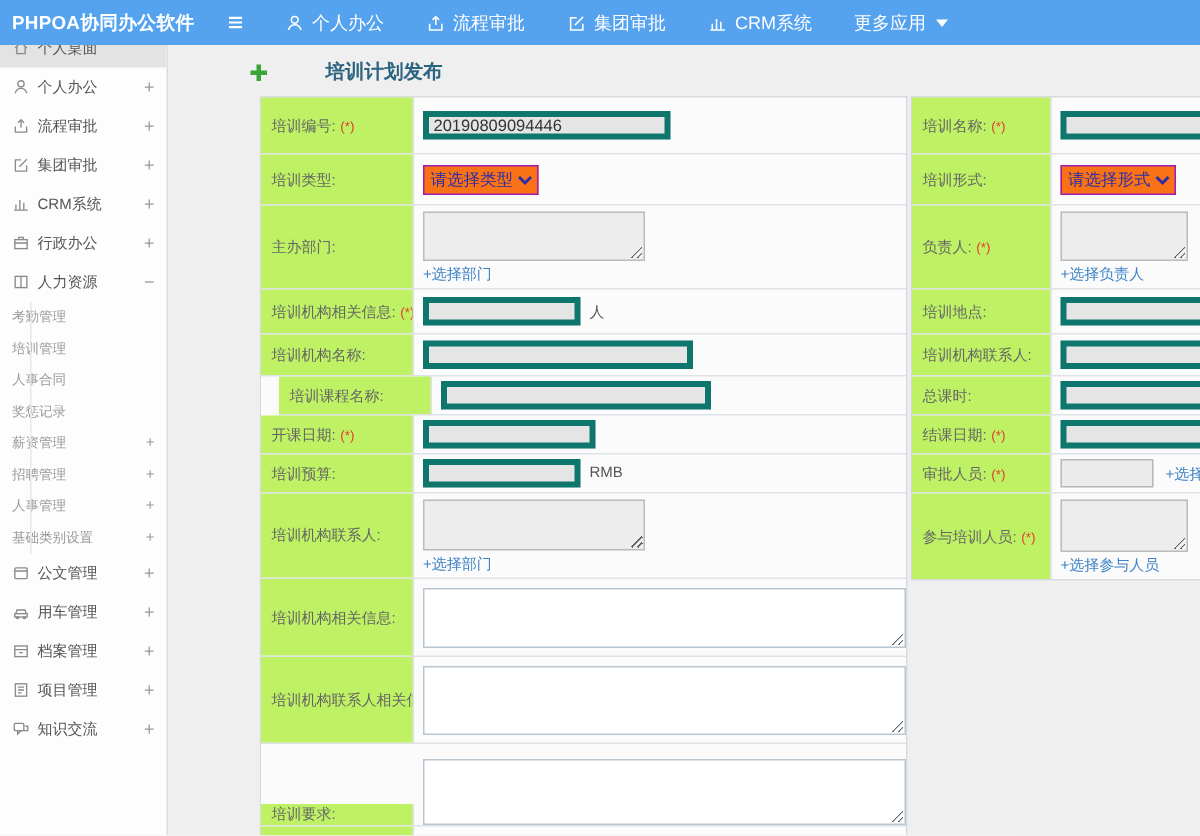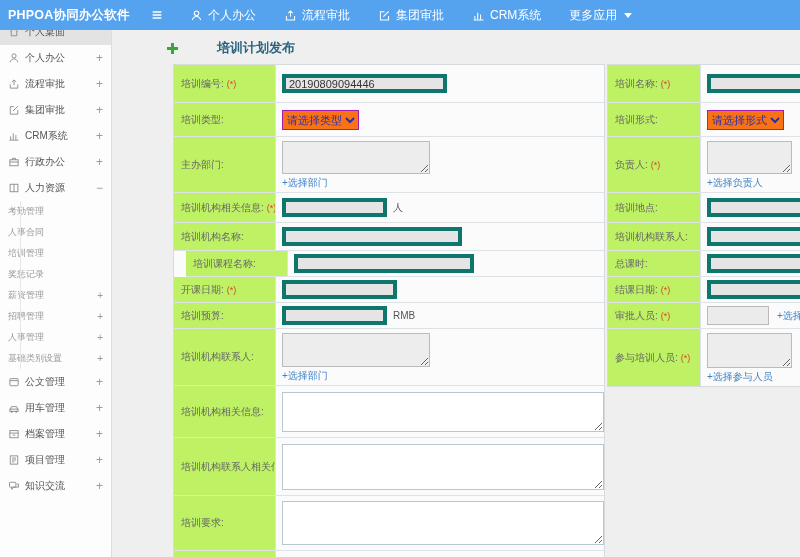--- a/index.html
+++ b/index.html
@@ -198,24 +198,24 @@
             <path d="M8 3v10"></path>
           </svg>
         </span>
         <span class="s-label">人力资源</span>
         <span class="s-toggle">−</span>
       </div>
       <div class="s-item sub">
         <span class="s-label">考勤管理</span>
       </div>
       <div class="s-item sub">
+        <span class="s-label">培训管理</span>
+      </div>
+      <div class="s-item sub">
         <span class="s-label">人事合同</span>
-      </div>
-      <div class="s-item sub">
-        <span class="s-label">培训管理</span>
       </div>
       <div class="s-item sub">
         <span class="s-label">奖惩记录</span>
       </div>
       <div class="s-item sub">
         <span class="s-label">薪资管理</span>
         <span class="s-toggle">+</span>
       </div>
       <div class="s-item sub">
         <span class="s-label">招聘管理</span>
@@ -379,21 +379,21 @@
             </div>
           </div>
           <div class="frow" style="height: 58px;">
             <div class="flabel">
               <span>培训机构联系人相关信息:</span>
             </div>
             <div class="ffield">
               <textarea style="width: 322px; height: 46px;"></textarea>
             </div>
           </div>
-          <div class="frow" style="height: 55px;">
+          <div class="frow" style="height: 55px; align-items: flex-end;">
             <div class="flabel">
               <span>培训要求:</span>
             </div>
             <div class="ffield">
               <textarea style="width: 322px; height: 44px;"></textarea>
             </div>
           </div>
           <div class="frow" style="height: 40px;">
             <div class="flabel"></div>
             <div class="ffield"></div>

